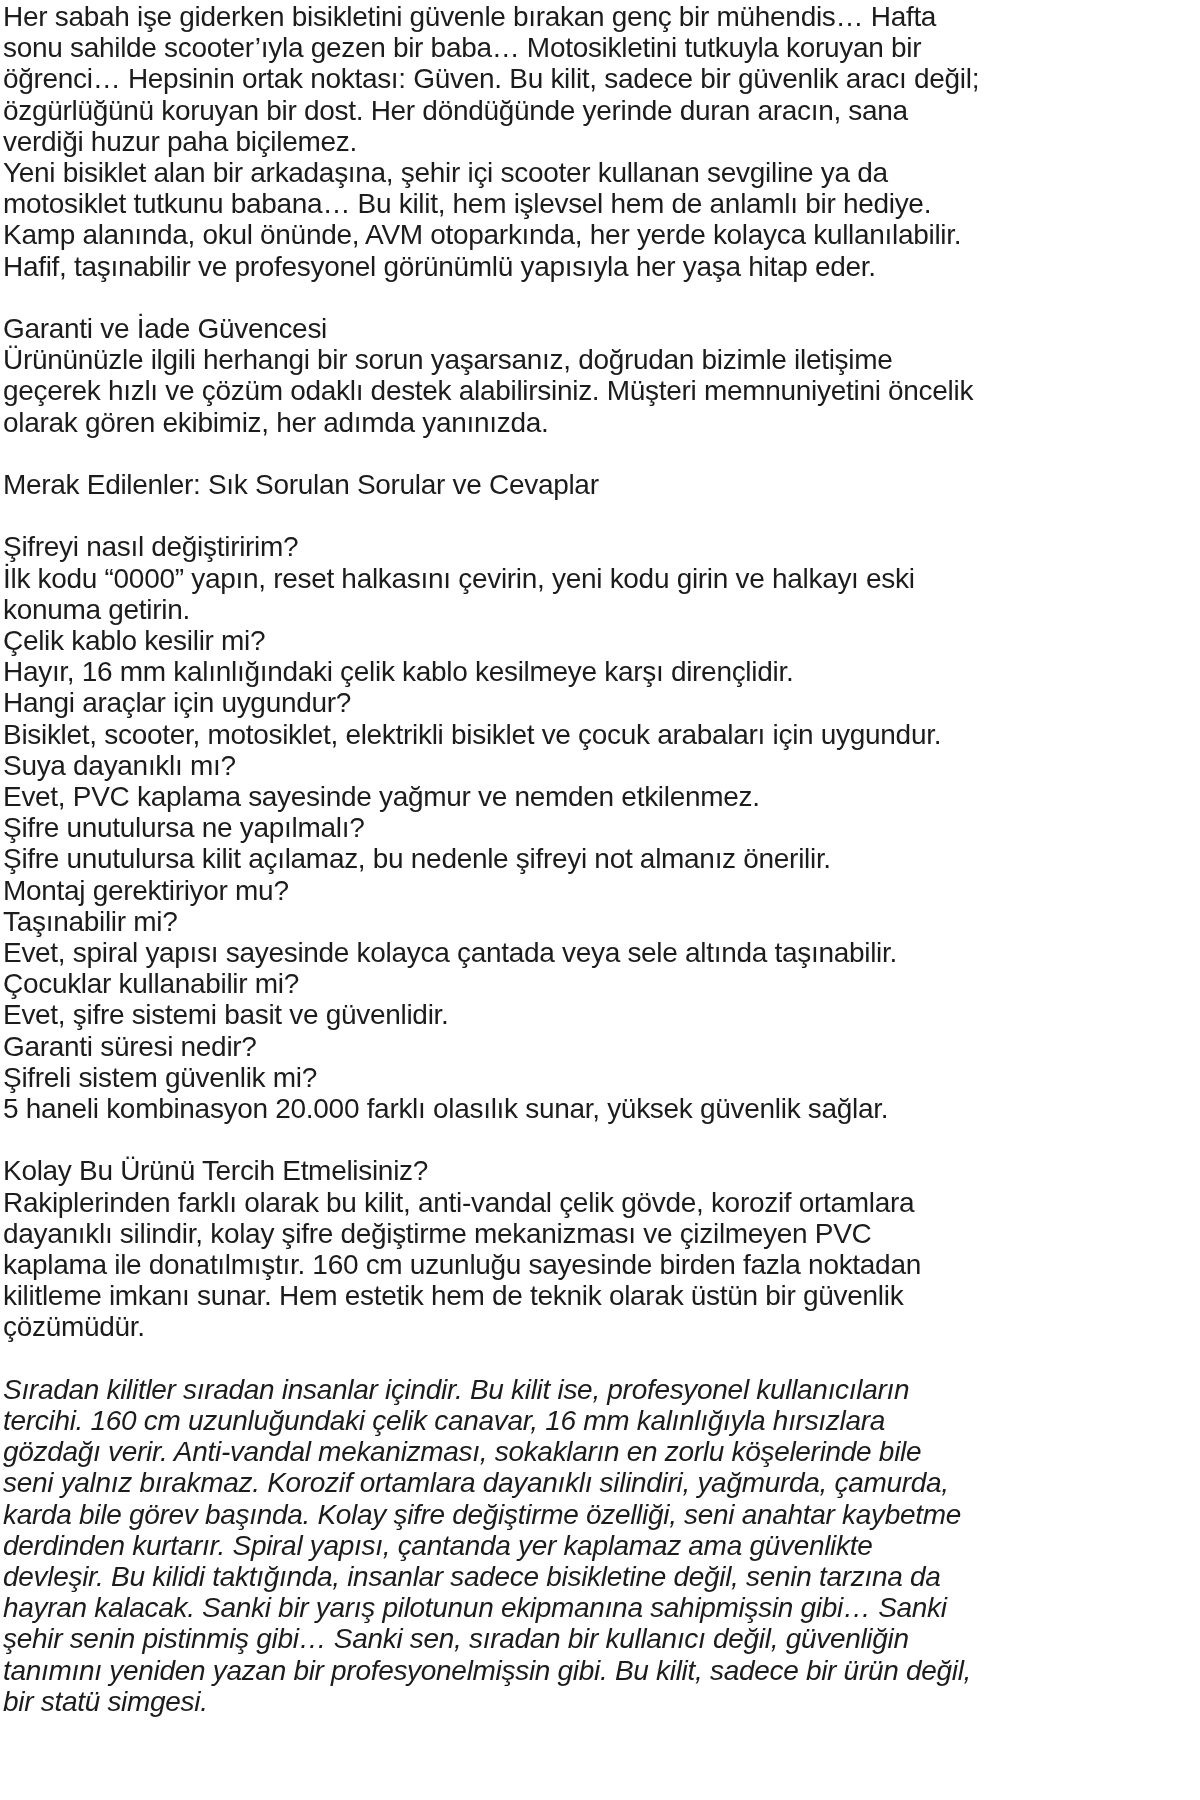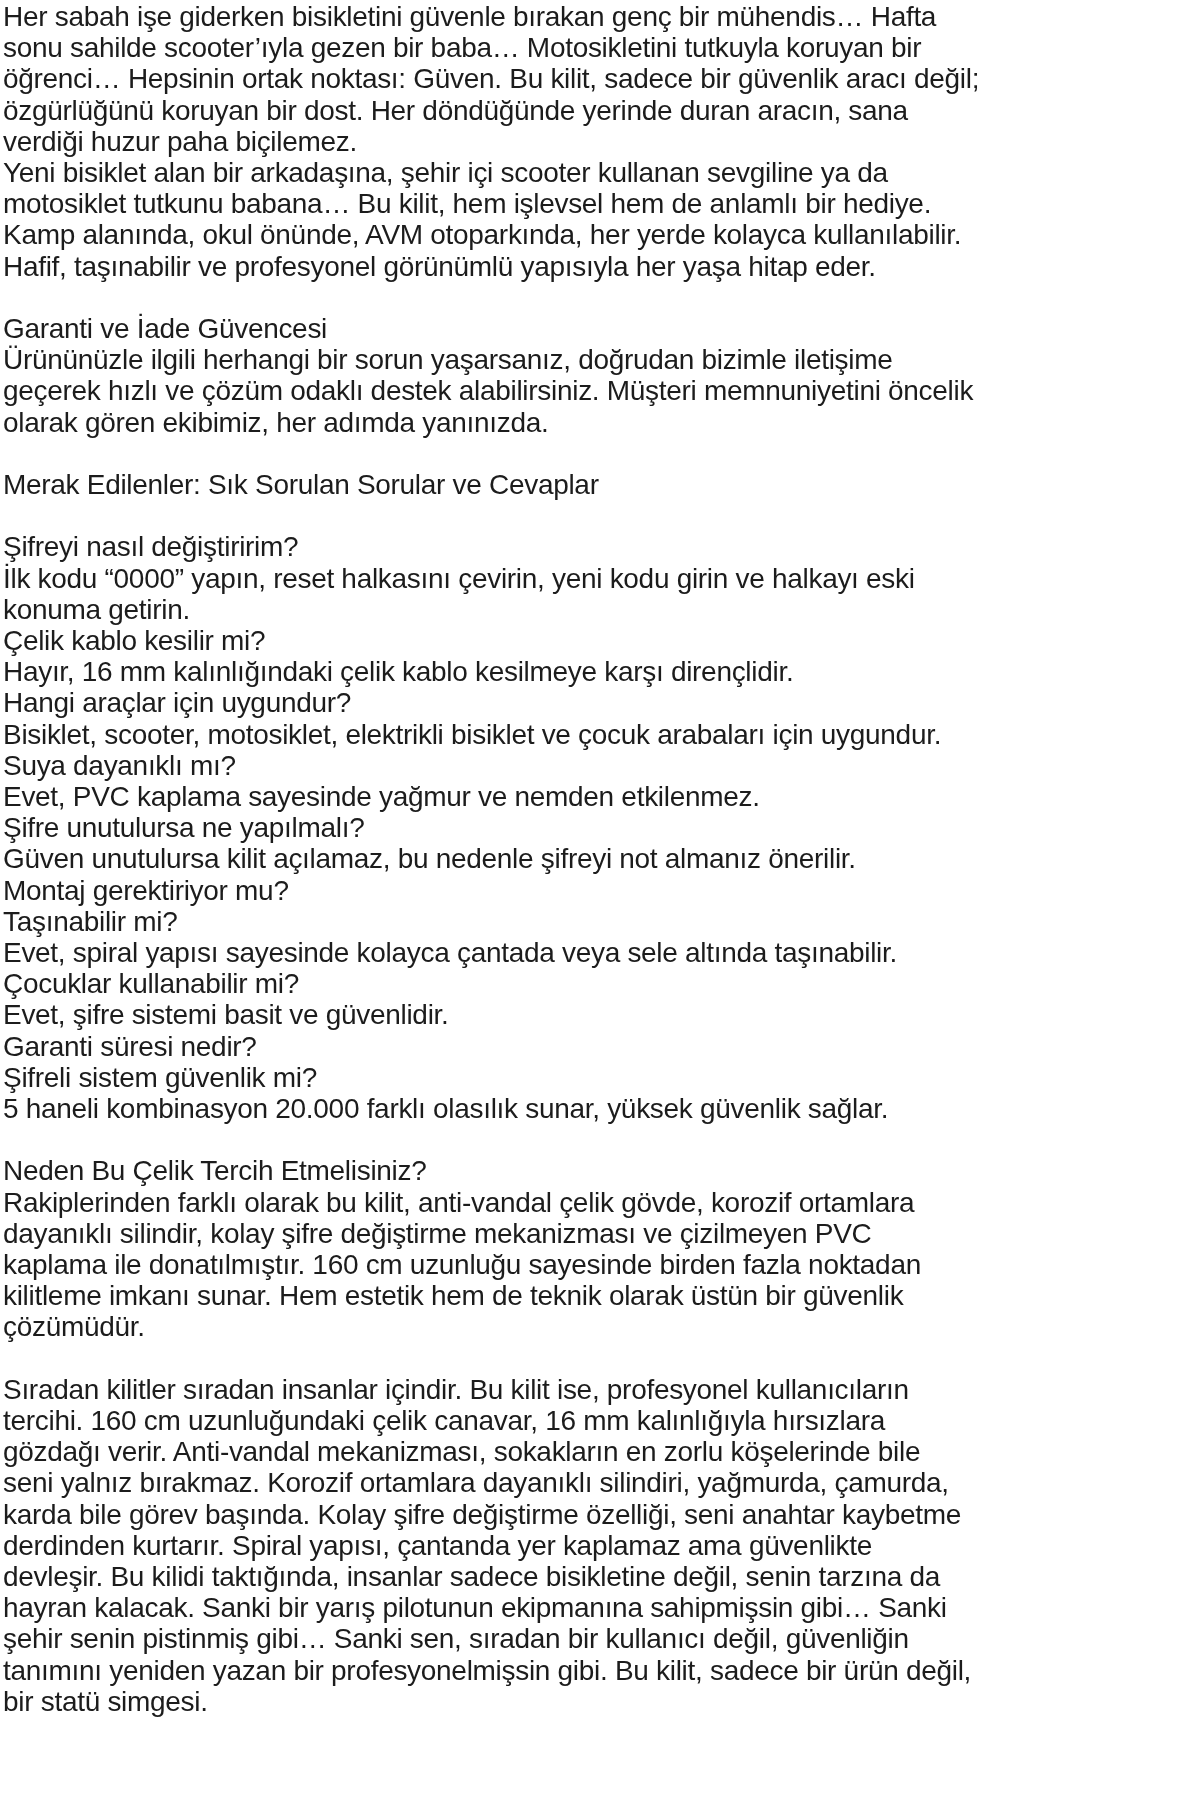--- a/index.html
+++ b/index.html
@@ -24,20 +24,21 @@
     font-size: 28px;
     line-height: 31.2px;
     letter-spacing: -0.3px;
     white-space: pre;
   }
   .section {
     margin: 0 0 31.2px 0;
   }
   .section:last-child {
     margin-bottom: 8px;
+    font-style: italic;
   }
 </style>
 </head>
 <body style="background: rgb(255, 255, 255); color: rgb(28, 28, 28);">
 
 <div class="page">
 
   <div class="section">
     <div class="txt">Her sabah işe giderken bisikletini güvenle bırakan genç bir mühendis… Hafta
 sonu sahilde scooter’ıyla gezen bir baba… Motosikletini tutkuyla koruyan bir
@@ -65,33 +66,33 @@
       <div class="txt">Şifreyi nasıl değiştiririm?</div>
       <div class="txt">İlk kodu “0000” yapın, reset halkasını çevirin, yeni kodu girin ve halkayı eski
 konuma getirin.</div>
       <div class="txt">Çelik kablo kesilir mi?</div>
       <div class="txt">Hayır, 16 mm kalınlığındaki çelik kablo kesilmeye karşı dirençlidir.</div>
       <div class="txt">Hangi araçlar için uygundur?</div>
       <div class="txt">Bisiklet, scooter, motosiklet, elektrikli bisiklet ve çocuk arabaları için uygundur.</div>
       <div class="txt">Suya dayanıklı mı?</div>
       <div class="txt">Evet, PVC kaplama sayesinde yağmur ve nemden etkilenmez.</div>
       <div class="txt">Şifre unutulursa ne yapılmalı?</div>
-      <div class="txt">Güven unutulursa kilit açılamaz, bu nedenle şifreyi not almanız önerilir.</div>
+      <div class="txt">Şifre unutulursa kilit açılamaz, bu nedenle şifreyi not almanız önerilir.</div>
       <div class="txt">Montaj gerektiriyor mu?</div>
       <div class="txt">Taşınabilir mi?</div>
       <div class="txt">Evet, spiral yapısı sayesinde kolayca çantada veya sele altında taşınabilir.</div>
       <div class="txt">Çocuklar kullanabilir mi?</div>
       <div class="txt">Evet, şifre sistemi basit ve güvenlidir.</div>
       <div class="txt">Garanti süresi nedir?</div>
       <div class="txt">Şifreli sistem güvenlik mi?</div>
       <div class="txt">5 haneli kombinasyon 20.000 farklı olasılık sunar, yüksek güvenlik sağlar.</div>
     </div>
 
   <div class="section">
-    <div class="txt">Neden Bu Çelik Tercih Etmelisiniz?</div>
+    <div class="txt">Kolay Bu Ürünü Tercih Etmelisiniz?</div>
     <div class="txt">Rakiplerinden farklı olarak bu kilit, anti-vandal çelik gövde, korozif ortamlara
 dayanıklı silindir, kolay şifre değiştirme mekanizması ve çizilmeyen PVC
 kaplama ile donatılmıştır. 160 cm uzunluğu sayesinde birden fazla noktadan
 kilitleme imkanı sunar. Hem estetik hem de teknik olarak üstün bir güvenlik
 çözümüdür.</div>
   </div>
 
   <div class="section">
     <div class="txt">Sıradan kilitler sıradan insanlar içindir. Bu kilit ise, profesyonel kullanıcıların
 tercihi. 160 cm uzunluğundaki çelik canavar, 16 mm kalınlığıyla hırsızlara

